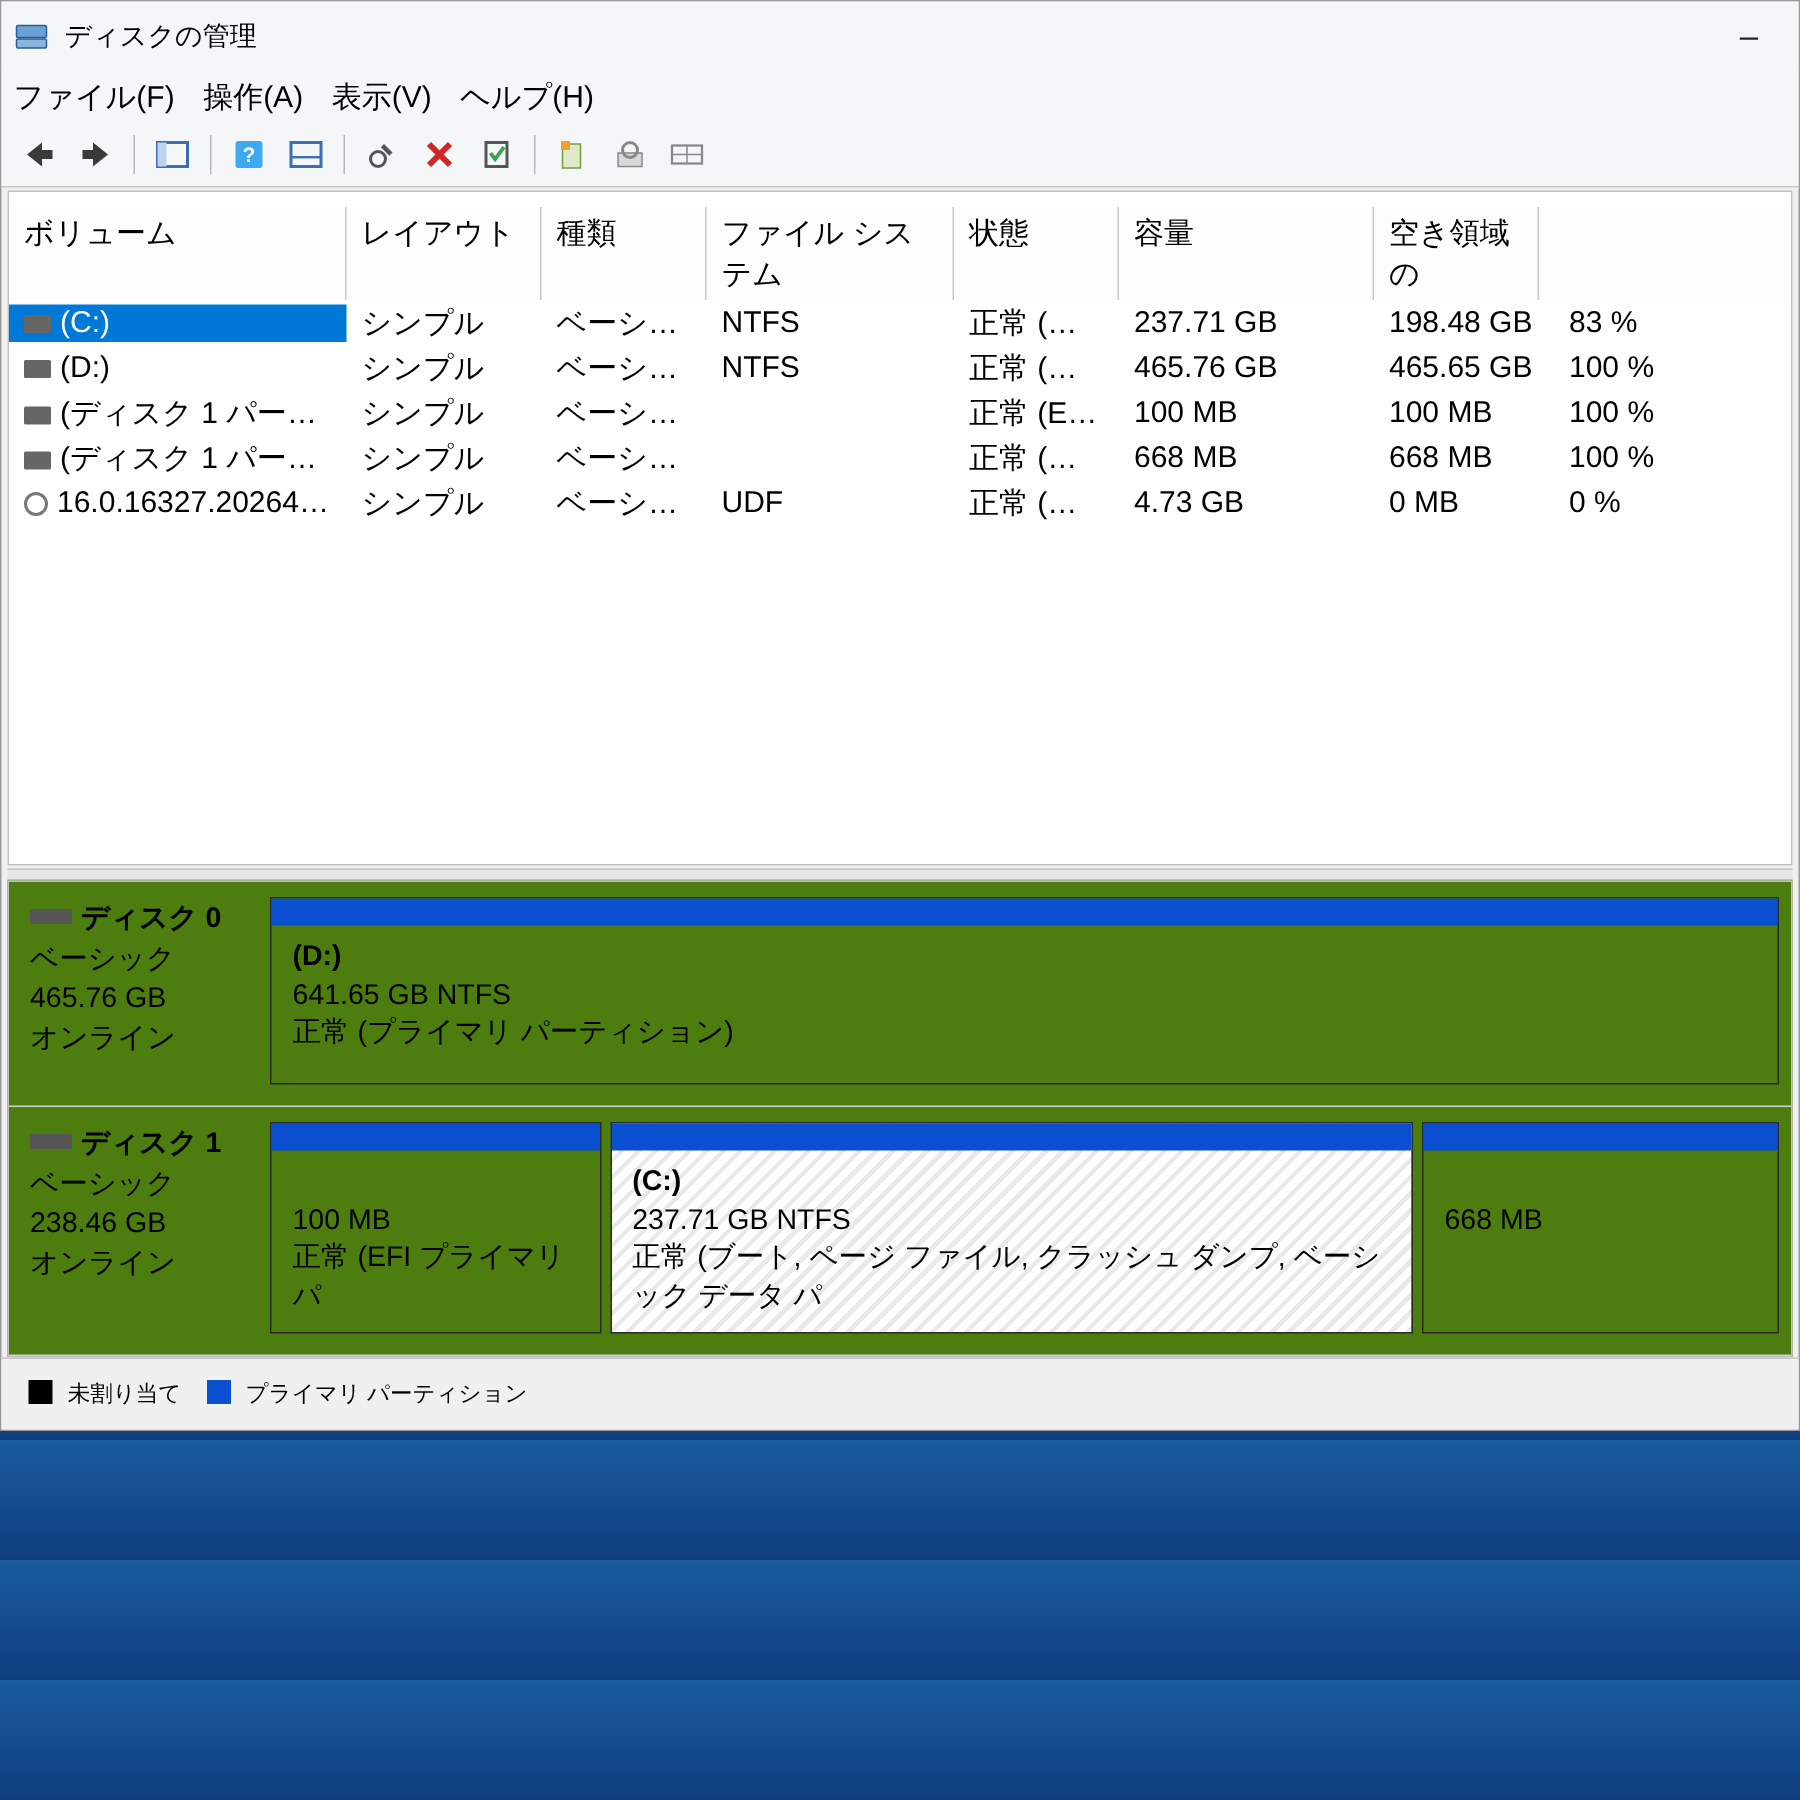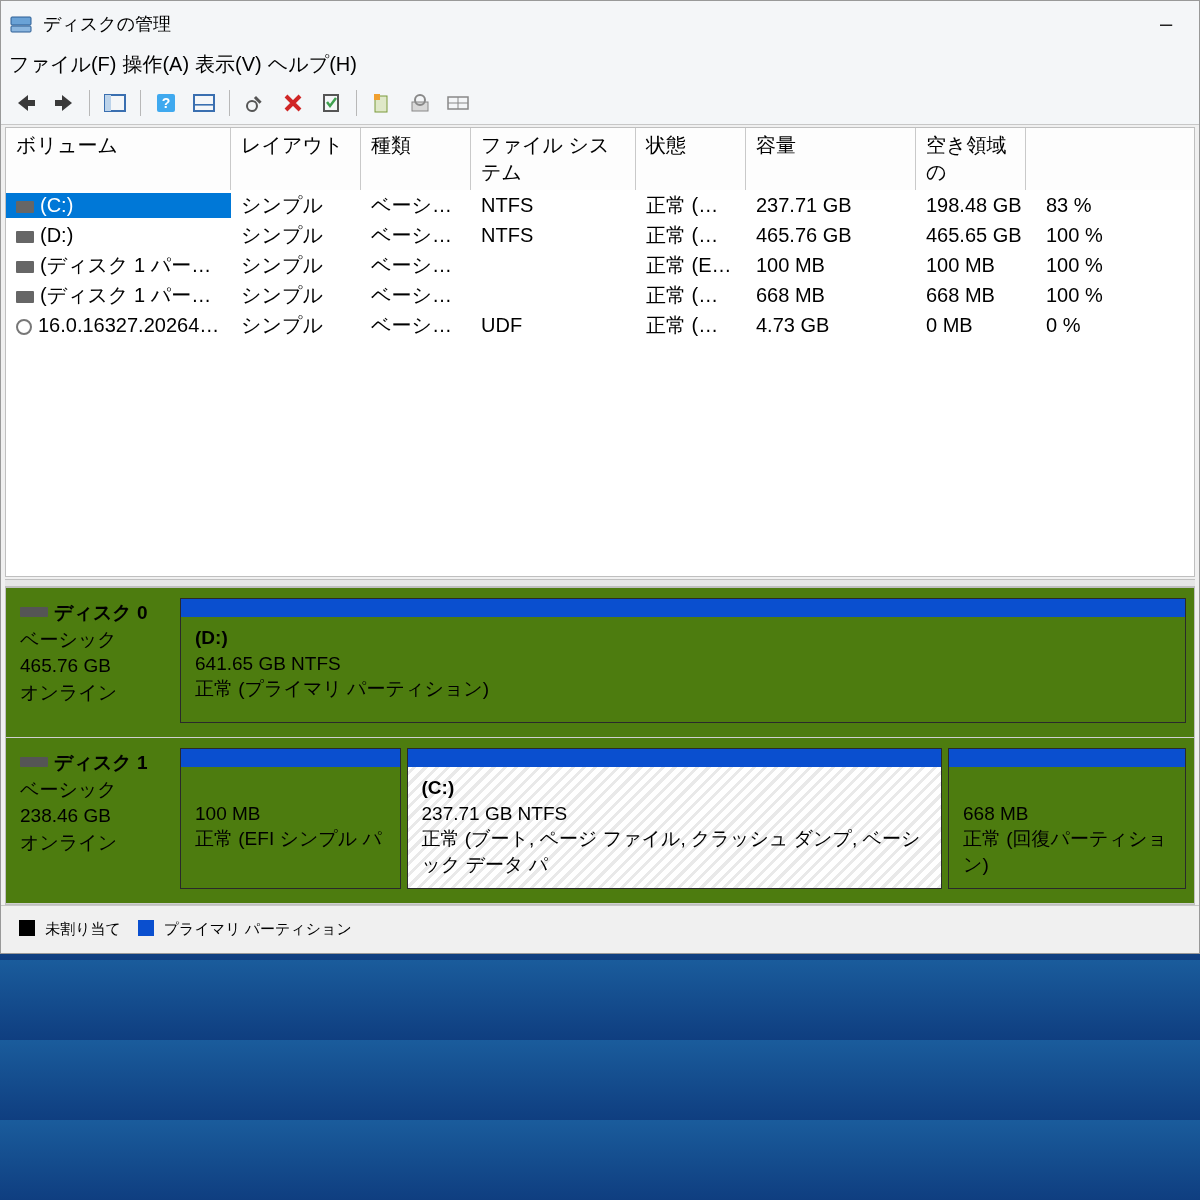--- a/index.html
+++ b/index.html
@@ -36,21 +36,21 @@
   .titlebar .ctl {
     width: 50px; height: 40px;
     display: inline-flex; align-items: center; justify-content: center;
     font-size: 22px; color:#222;
   }
   
   .menubar {
     display: flex; align-items: center;
     padding: 4px 8px;
     background: #f4f6f8;
-    gap: 6px;
+    gap: 19px;
     font-size: 20px;
   }
   
   .toolbar {
     display: flex; align-items: center;
     padding: 4px 6px;
     background: #f4f6f8;
     border-bottom: 1px solid #c7c7c7;
   }
   .tbtn {
@@ -70,20 +70,21 @@
     background: #fff;
     border: 1px solid #bfbfbf;
     margin: 2px 4px;
     height: 450px;
     overflow: hidden;
     font-size: 20px;
   }
   .vhdr {
     display: flex;
     background: #fdfdfd;
+    margin-top: 10px;
   }
   .vhdr .col {
     border-right: 1px solid #c9c9c9;
     padding: 4px 10px;
     font-size: 20px;
   }
   .vrow {
     display: flex;
     align-items: center;
     height: 30px;
@@ -370,33 +371,32 @@
           <div class="dname"><span class="dlico"></span>ディスク 1</div>
           <div>ベーシック</div>
           <div>238.46 GB</div>
           <div>オンライン</div>
         </div>
         <div class="partrow">
           <div class="part" style="flex: 0.22 1 0%;">
             <div class="bar"></div>
             <div>&nbsp;</div>
             <div>100 MB</div>
-            <div>正常 (EFI シンプル パ</div>
+            <div>正常 (EFI プライマリ パ</div>
           </div>
           <div class="part hatch" style="flex: 0.58 1 0%;">
             <div class="bar"></div>
             <div><b>(C:)</b></div>
             <div>237.71 GB NTFS</div>
             <div>正常 (ブート, ページ ファイル, クラッシュ ダンプ, ベーシック データ パ</div>
           </div>
           <div class="part" style="flex: 0.24 1 0%;">
             <div class="bar"></div>
             <div>&nbsp;</div>
             <div>668 MB</div>
-            <div>正常 (回復パーティション)</div>
           </div>
         </div>
       </div>
     </div>
 
   <div class="legend">
     <span class="legbox blk"></span>
     <span>未割り当て</span>
     &nbsp;&nbsp;
     <span class="legbox blue"></span>

